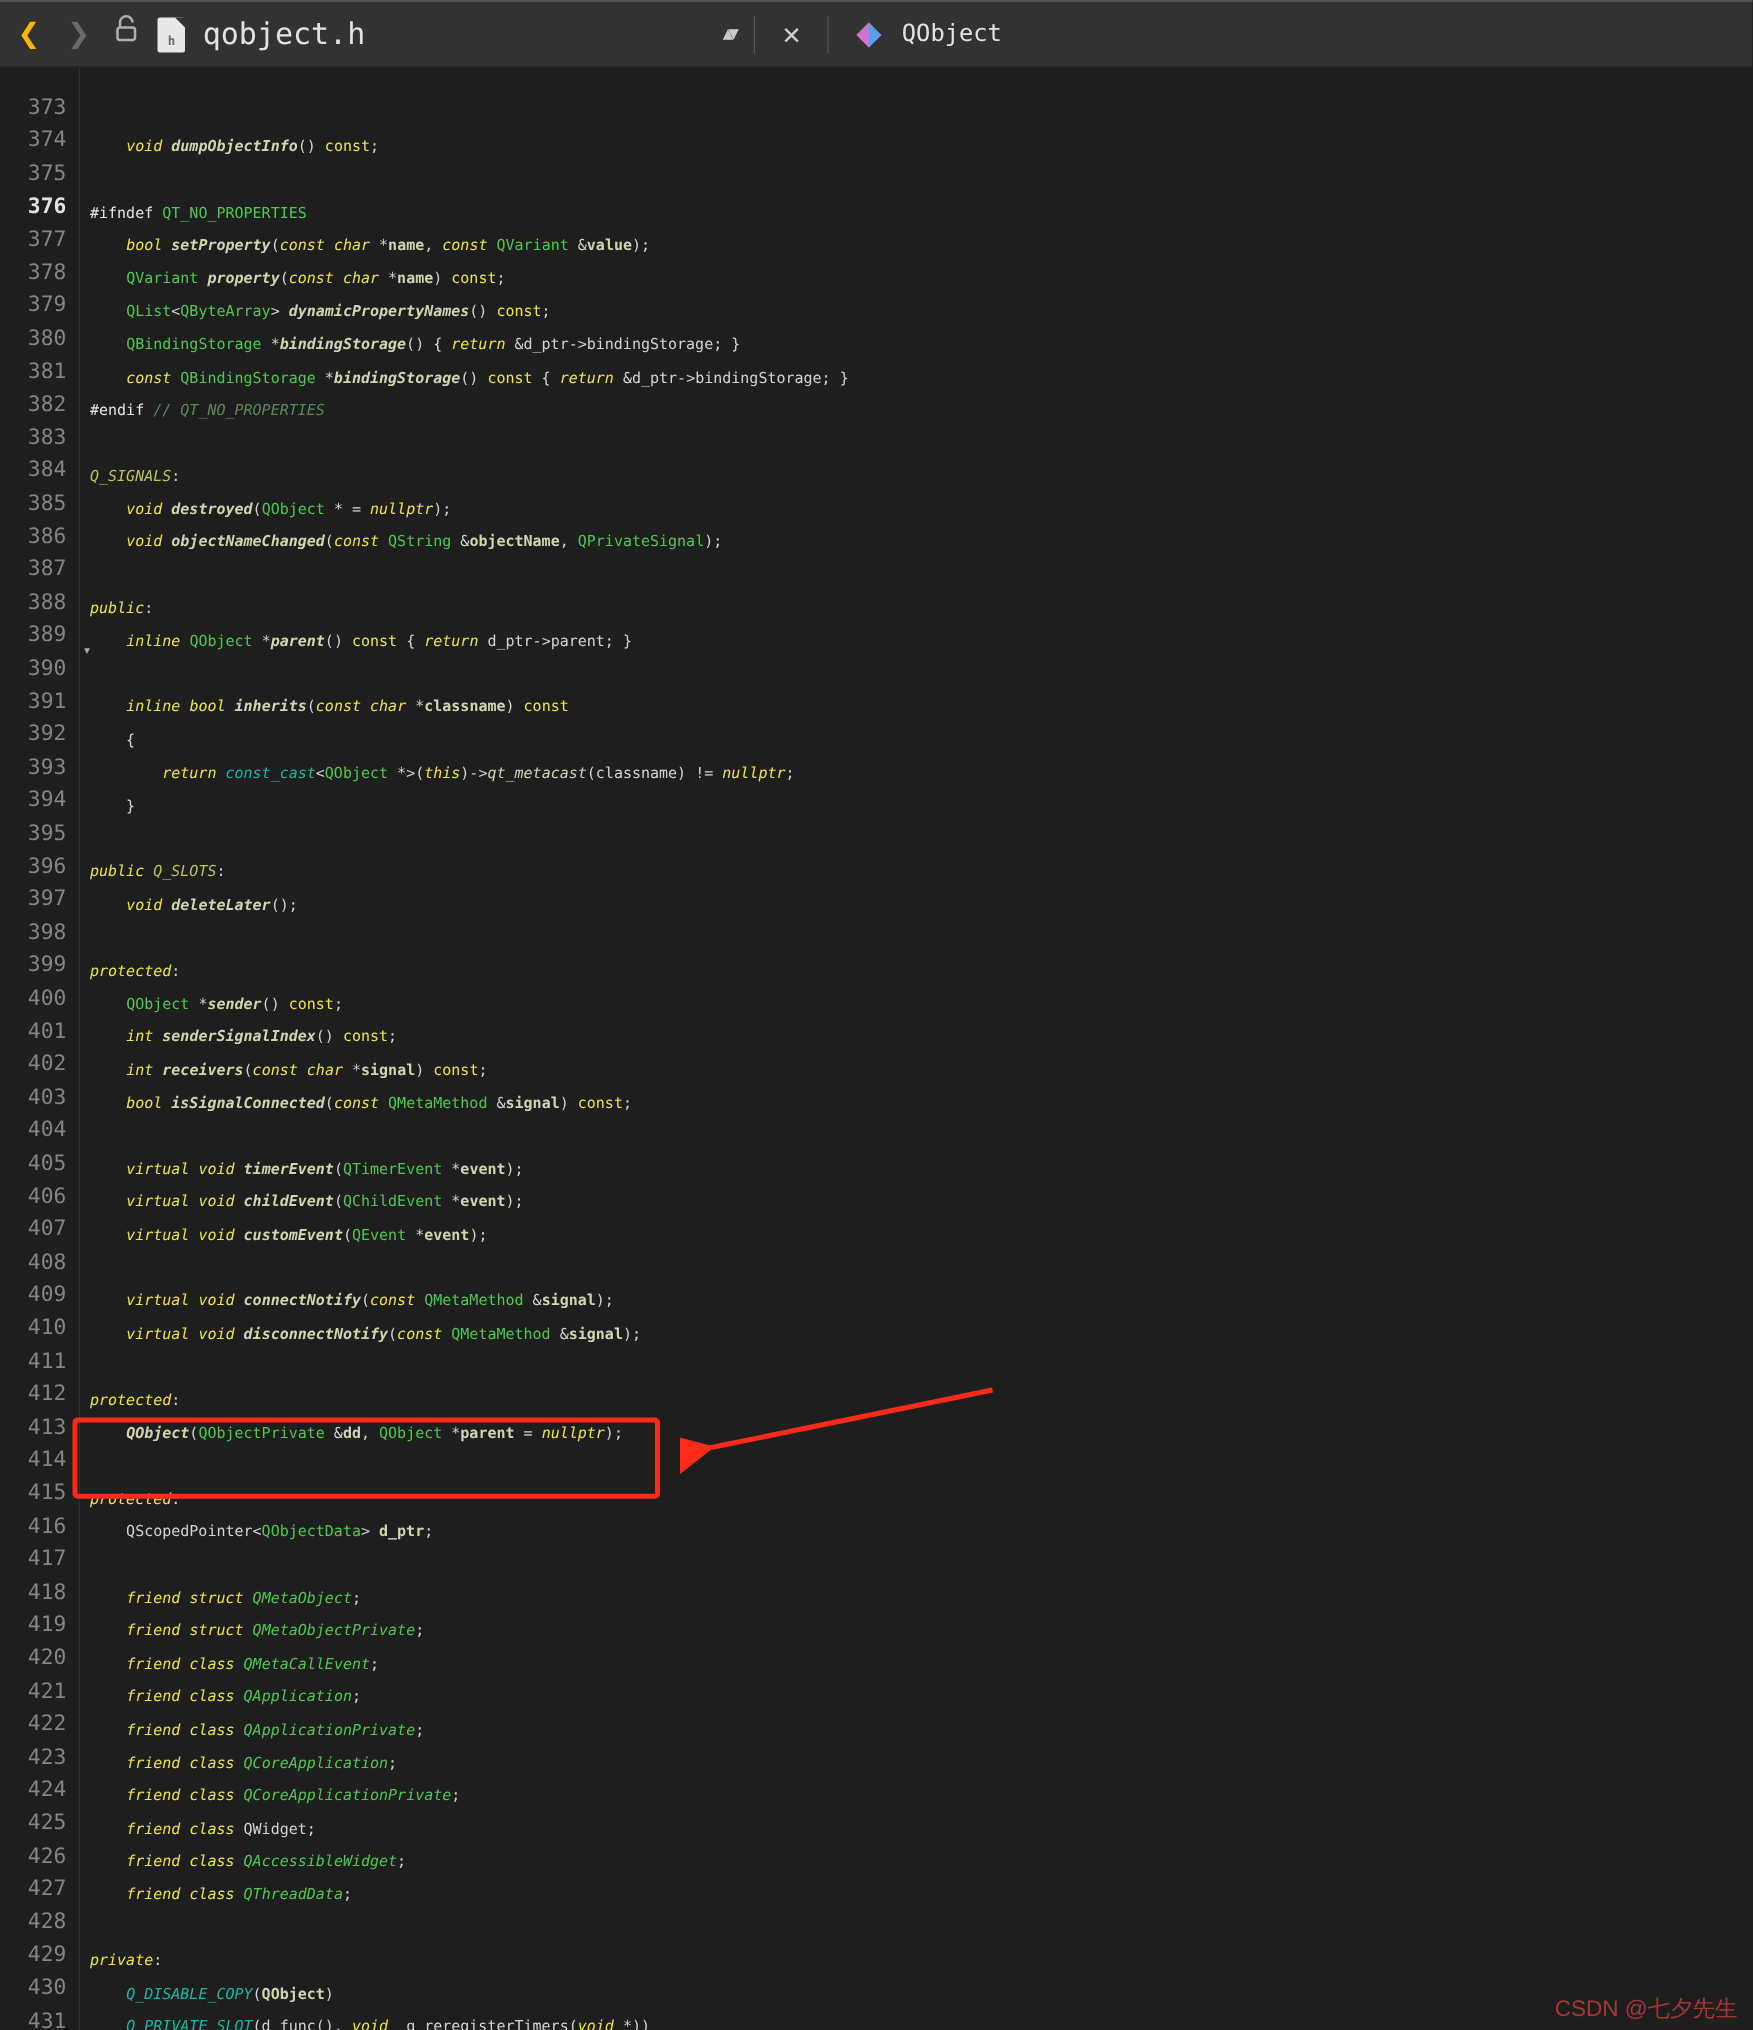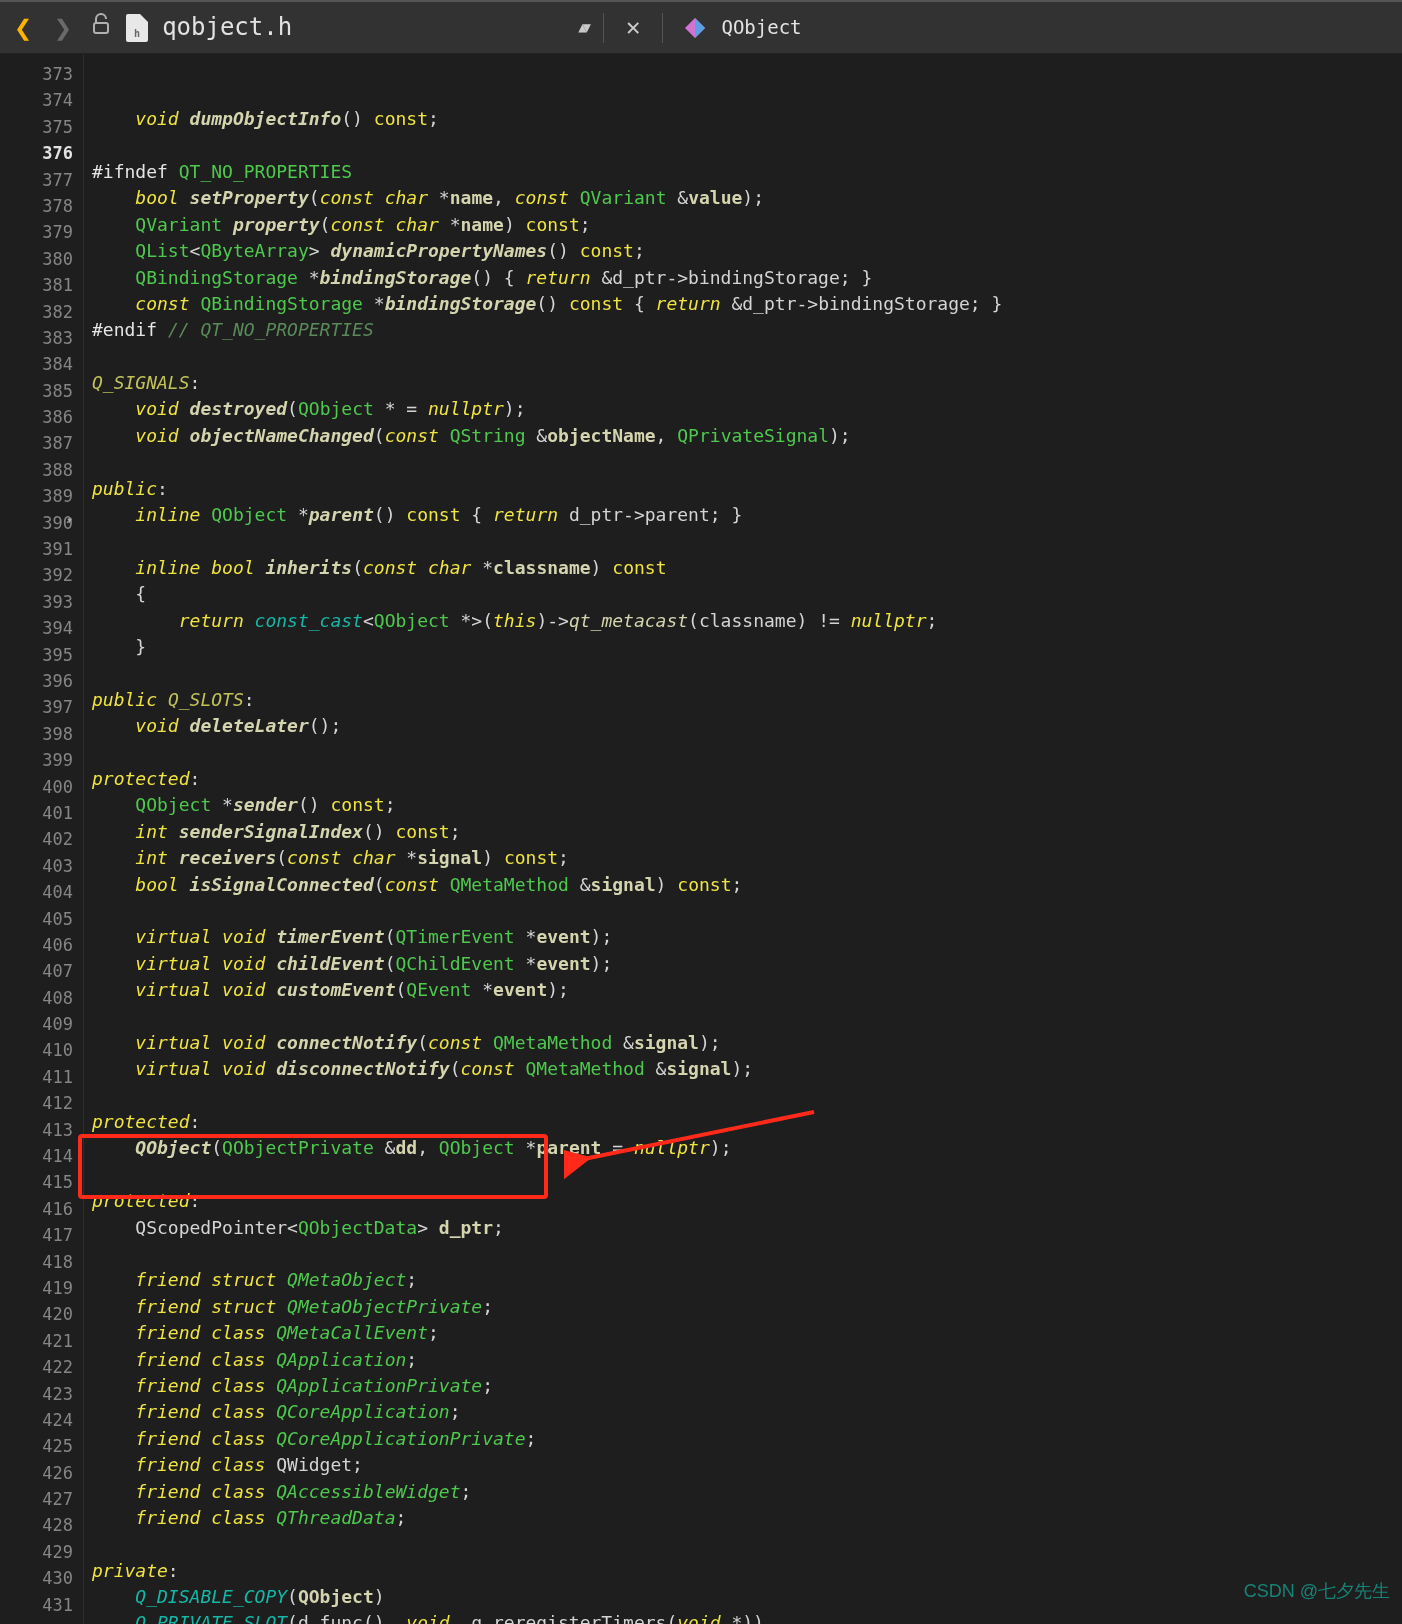--- a/index.html
+++ b/index.html
@@ -54,39 +54,39 @@
     margin-left:4px;
   }
   .class-icon svg { width:24px; height:24px; }
   .class-name { color:#e4e4e4; font-size:19px; margin-left:4px; }
 
   .editor {
     display: flex;
     height: calc(100% - 52px);
   }
   .gutter {
-    width: 84px;
+    width: 64px;
     background: #1e1e1e;
     text-align: right;
-    padding: 8px 10px 4px 4px;
+    padding: 20px 10px 4px 4px;
     color: #858585;
     border-right: 1px solid #2e2e2e;
     font-size: 17px;
     user-select: none;
     position: relative;
   }
   .gutter .ln { height: 26.4px; }
   .gutter .current { color: #e2e2e2; font-weight: bold; }
   .fold-marker {
     position:absolute; left:66px; font-size:12px; color:#aaa;
   }
   .code {
     flex: 1;
-    padding: 0 0 4px 8px;
-    font-size: 18px;
+    padding: 20px 0 4px 8px;
+    font-size: 12px;
     white-space: pre;
     position: relative;
   }
   .code .line { height: 26.4px; display:block; }
 
   
   .kw   { color: #f0e442; font-style: italic; }      
   .kw2  { color: #f0e442; }                           
   .type { color: #4ec94e; }                           
   .typeit { color: #4ec94e; font-style: italic; }     
@@ -108,22 +108,22 @@
     z-index: 5;
   }
   .arrow {
     position: absolute;
     z-index: 6;
     pointer-events: none;
   }
   .watermark {
     position: absolute;
     right: 12px;
-    bottom: 20px;
-    color: #14b8a6;
+    bottom: 4px;
+    color: #ef4444;
     font-size: 18px;
     opacity: 0.65;
     font-family: sans-serif;
   }
 </style>
 </head>
 <body>
 
 <div class="toolbar">
   <span class="nav-arrow">❮</span>

